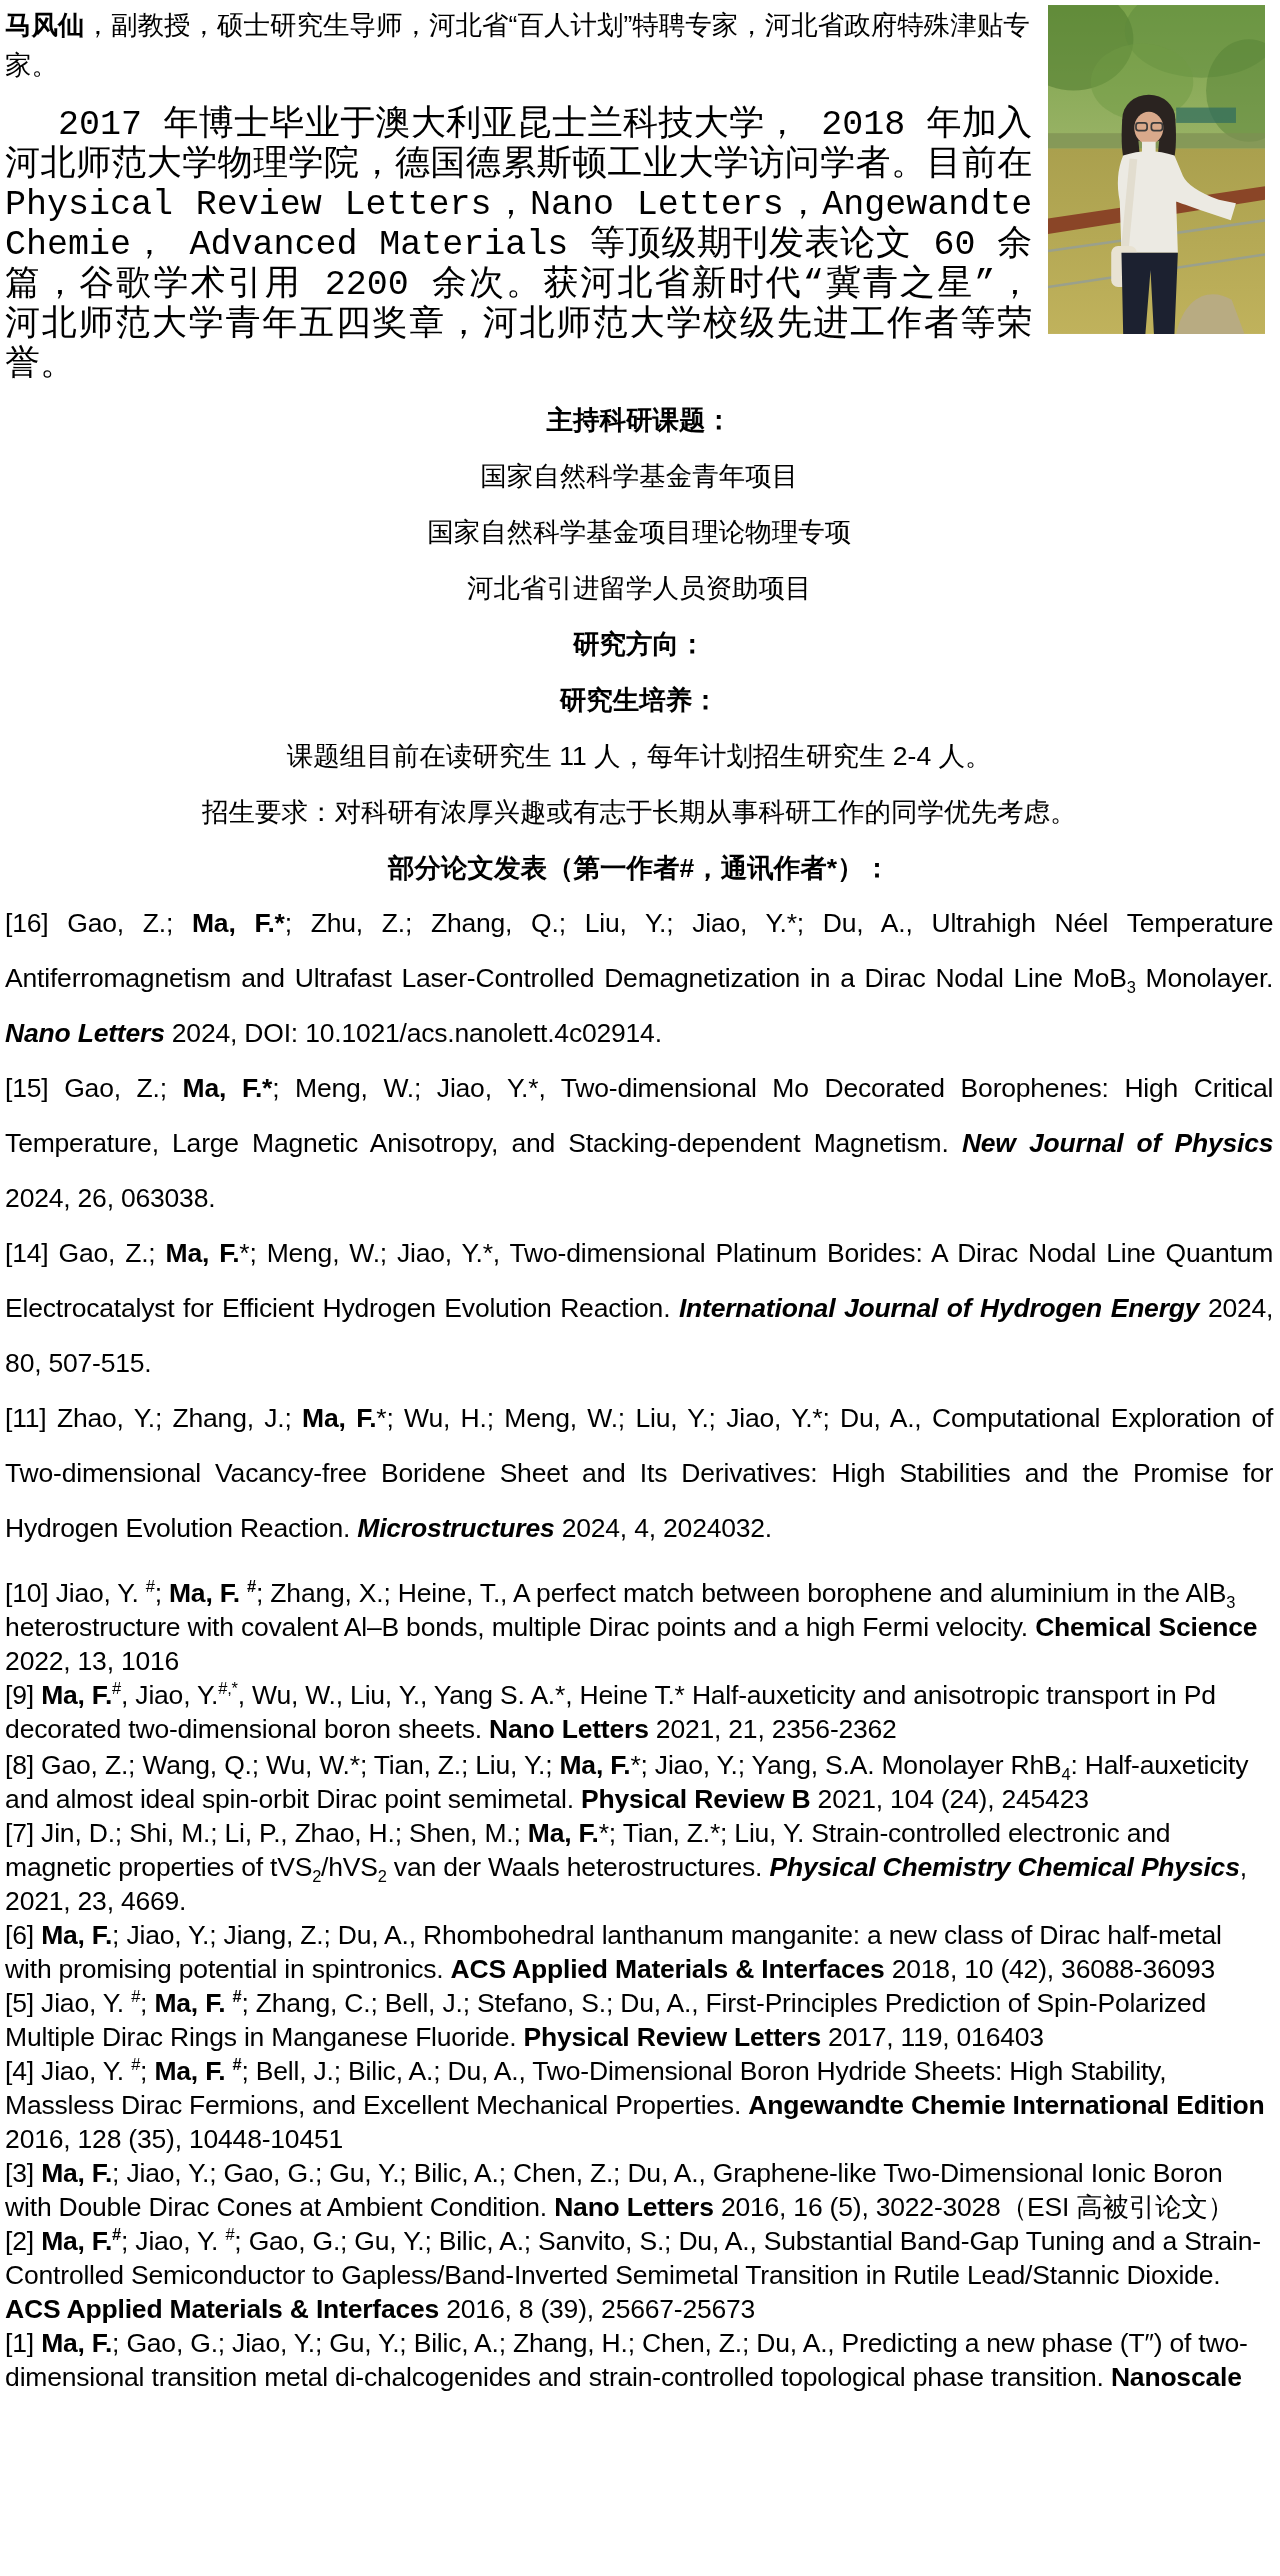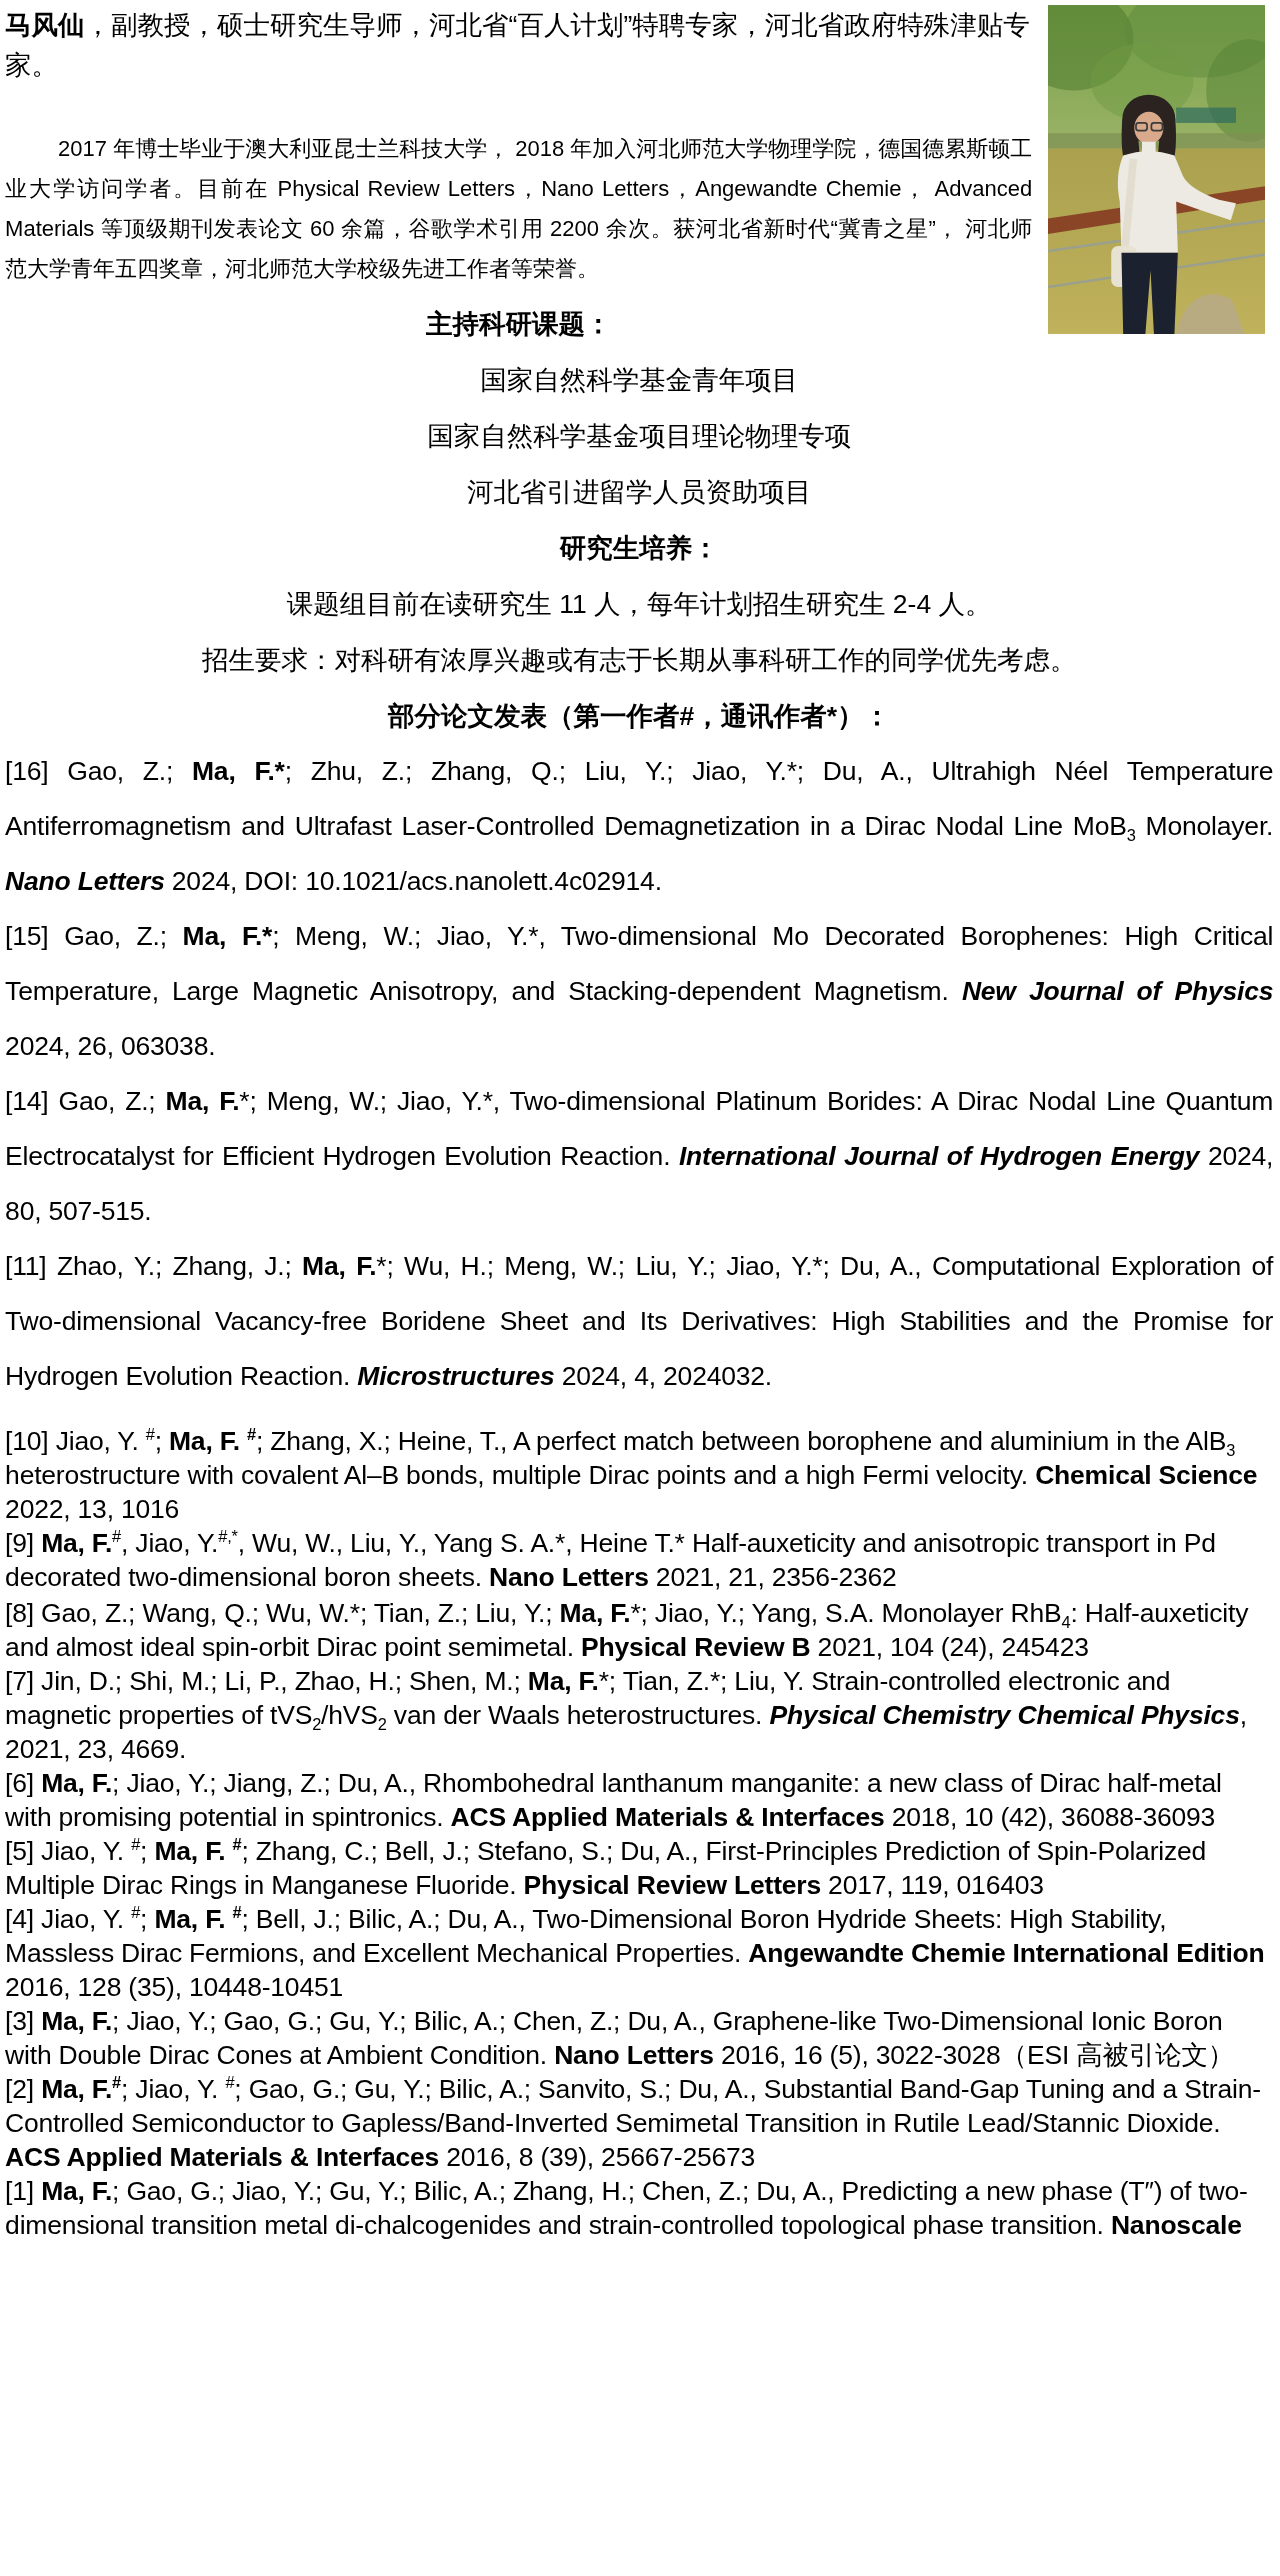--- a/index.html
+++ b/index.html
@@ -20,25 +20,26 @@
   .photo-wrap {
     float: right;
     width: 217px;
     height: 329px;
     margin: 0 8.5px 10.2px 15.4px;
     overflow: hidden;
   }
   .photo-wrap svg { display: block; width: 217px; height: 329px; }
   .bio-p1 { font-size: 26.5px; line-height: 40px; }
   .bio-p2 {
-    margin-top: 44px;
-    font-size: 22px;
+    margin-top: 20px;
+    font-size: 35px;
     line-height: 40px;
     text-indent: 53px;
     text-align: justify;
+    font-family: Liberation Mono, monospace;
   }
   .contact-line { margin-top: 25.6px; font-size: 25.6px; line-height: 39px; }
 
   
   .ds { clear: left; margin-top: 6.8px; }
   .ds p { font-size: 26.5px; line-height: 56px; text-align: center; }
   .ds p.h { font-weight: bold; }
 
   
   .pub { font-size: 24px; letter-spacing: -0.2px; }
@@ -99,20 +100,21 @@
     <p class="bio-p2">2017 年博士毕业于澳大利亚昆士兰科技大学， 2018 年加入河北师范大学物理学院，德国德累斯顿工业大学访问学者。目前在 Physical Review Letters，Nano Letters，Angewandte Chemie， Advanced Materials 等顶级期刊发表论文 60 余篇，谷歌学术引用 2200 余次。获河北省新时代“冀青之星”， 河北师范大学青年五四奖章，河北师范大学校级先进工作者等荣誉。</p>
 
   </section>
 
   <section class="ds">
     <p class="h">主持科研课题：</p>
     <p>国家自然科学基金青年项目</p>
     <p>国家自然科学基金项目理论物理专项</p>
     <p>河北省引进留学人员资助项目</p>
 
+    <p class="h">研究方向：</p>
 
     <p class="h">研究生培养：</p>
     <p>课题组目前在读研究生 11 人，每年计划招生研究生 2-4 人。</p>
     <p>招生要求：对科研有浓厚兴趣或有志于长期从事科研工作的同学优先考虑。</p>
 
     <p class="h">部分论文发表（第一作者#，通讯作者*）：</p>
 
     <p class="pub spaced"><span>[16] Gao, Z.; </span><span class="b">Ma, F.*</span><span>; Zhu, Z.; Zhang, Q.; Liu, Y.; Jiao, Y.*; Du, A., Ultrahigh Néel Temperature Antiferromagnetism and Ultrafast Laser-Controlled Demagnetization in a Dirac Nodal Line MoB</span><sub>3</sub><span> Monolayer. </span><span class="b" style="font-style: italic;">Nano Letters</span><span> 2024, DOI: 10.1021/acs.nanolett.4c02914.</span></p>
     <p class="pub spaced"><span>[15] Gao, Z.; </span><span class="b">Ma, F.*</span><span>; Meng, W.; Jiao, Y.*, Two-dimensional Mo Decorated Borophenes: High Critical Temperature, Large Magnetic Anisotropy, and Stacking-dependent Magnetism. </span><span class="b" style="font-style: italic;">New Journal of Physics</span><span> 2024, 26, 063038.</span></p>
     <p class="pub spaced"><span>[14] Gao, Z.; </span><span class="b">Ma, F.</span><span>*; Meng, W.; Jiao, Y.*, Two-dimensional Platinum Borides: A Dirac Nodal Line Quantum Electrocatalyst for Efficient Hydrogen Evolution Reaction. </span><span class="b" style="font-style: italic;">International Journal of Hydrogen Energy</span><span> 2024, 80, 507-515.</span></p>

